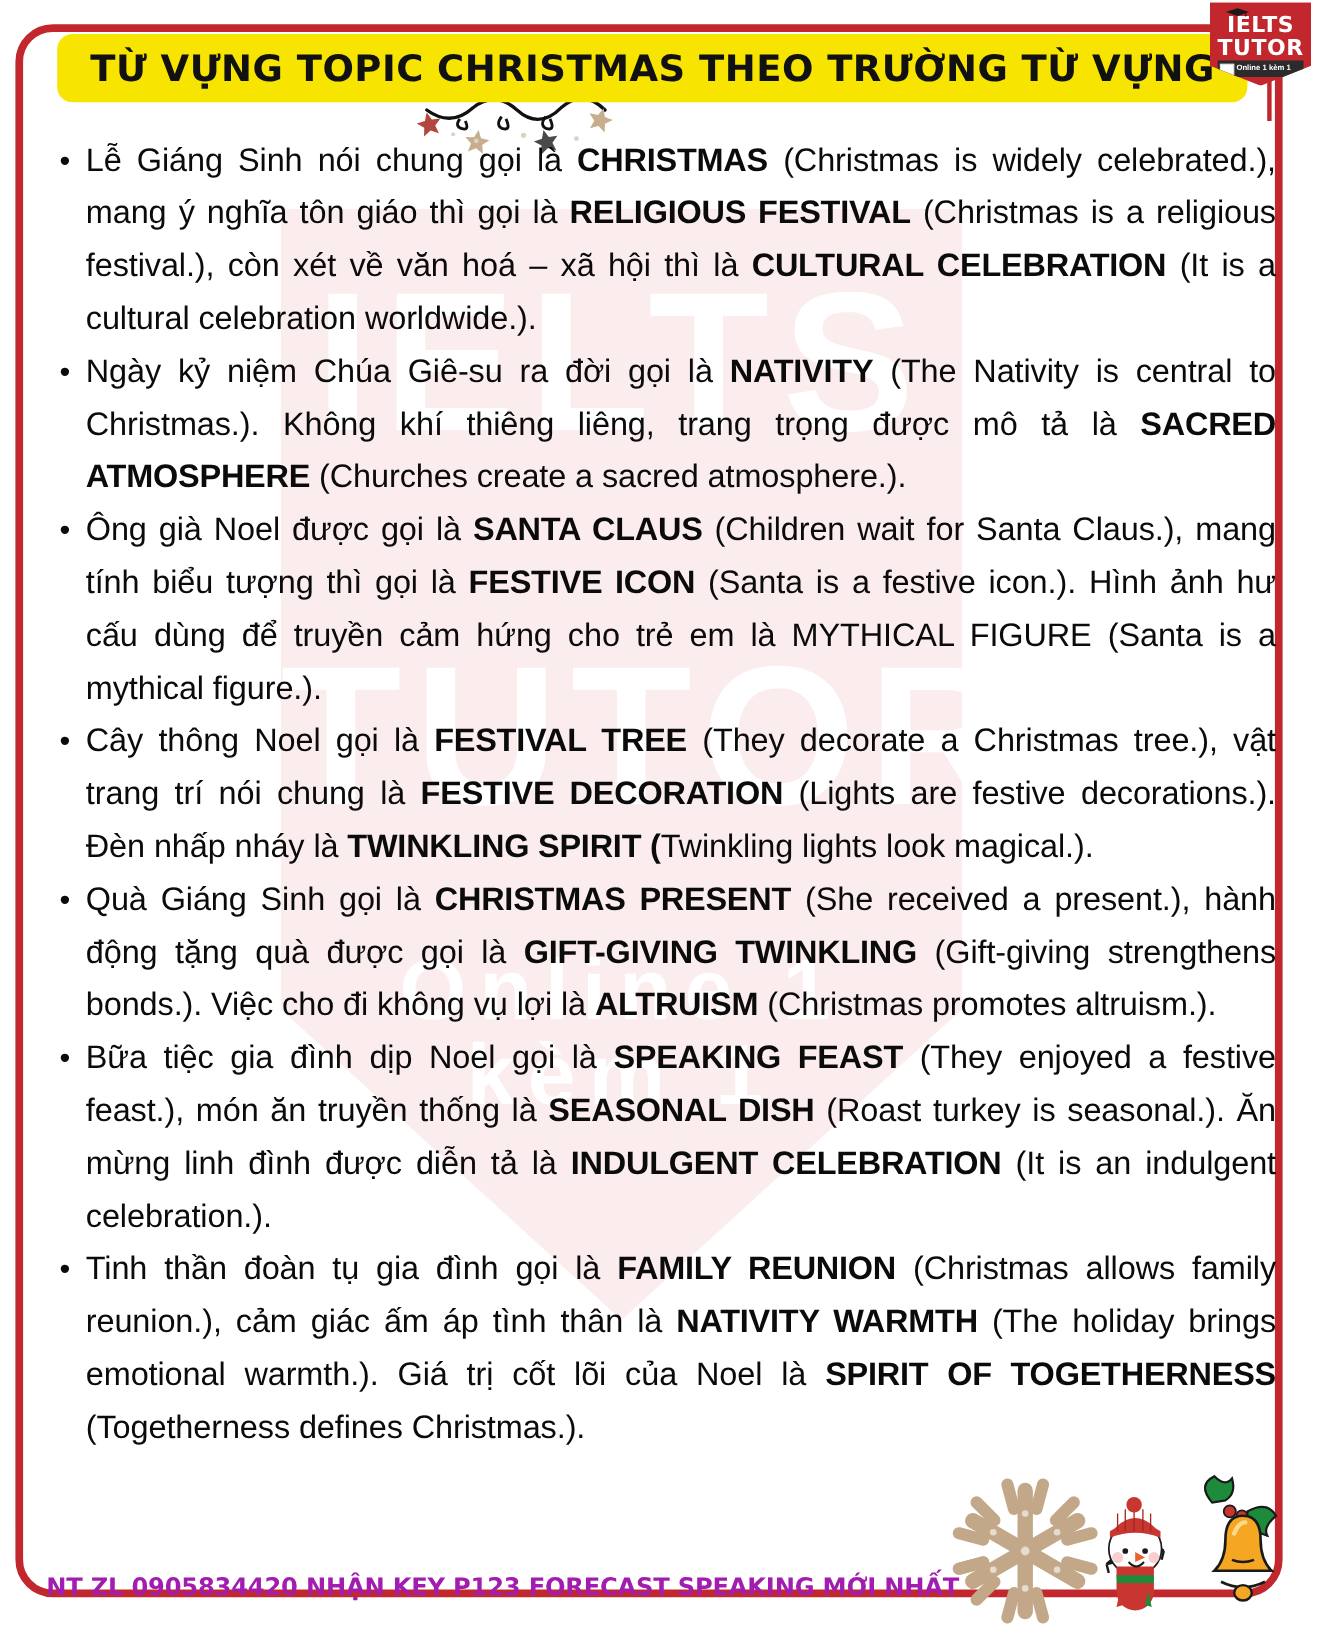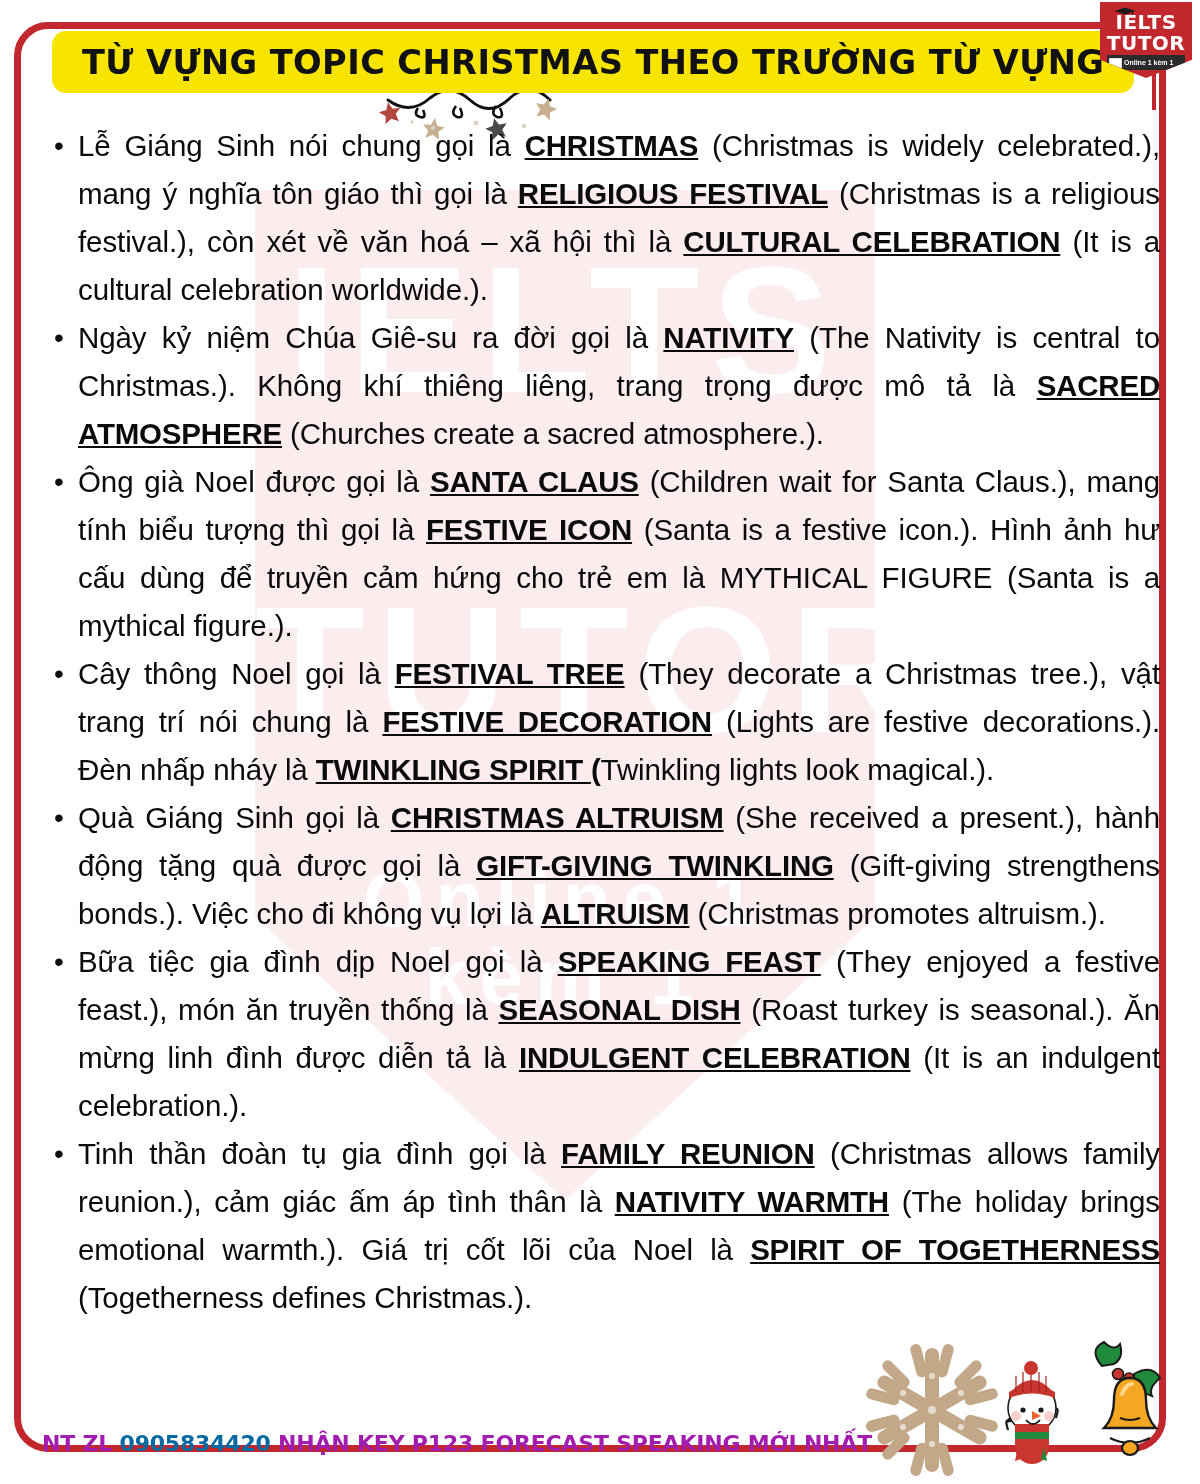--- a/index.html
+++ b/index.html
@@ -199,37 +199,36 @@
     position: absolute;
     left: 12px;
     top: 0;
     font-size: 28px;
     line-height: 48px;
     color: #0B0B0B;
   }
   ul.bullets > li b {
     font-weight: 700;
     letter-spacing: -0.2px;
-    text-decoration: underline;
   }
 
   
   #footer {
     position: absolute;
     left: 42px;
     bottom: 28px;
     z-index: 7;
     font-family: "DejaVu Sans", sans-serif;
     font-weight: 700;
     font-size: 22px;
     letter-spacing: -0.2px;
     white-space: nowrap;
   }
   #footer .f-red { color: #a21caf; }
-  #footer .f-black { color: #0369a1; }
+  #footer .f-black { color: #a21caf; }
 
   
   #deco-bottom {
     position: absolute;
     right: 10px;
     bottom: 6px;
     width: 330px;
     height: 160px;
     z-index: 6;
     pointer-events: none;
@@ -281,21 +280,21 @@
   <circle cx="146" cy="40" r="2.2" fill="#DCD2C4"></circle>
   <circle cx="34" cy="36" r="1.8" fill="#DCD2C4"></circle>
 </svg>
 
 <div id="content">
   <ul class="bullets">
     <li>Lễ Giáng Sinh nói chung gọi là <b>CHRISTMAS</b> (Christmas is widely celebrated.), mang ý nghĩa tôn giáo thì gọi là <b>RELIGIOUS FESTIVAL</b> (Christmas is a religious festival.), còn xét về văn hoá – xã hội thì là <b>CULTURAL CELEBRATION</b> (It is a cultural celebration worldwide.).</li>
     <li>Ngày kỷ niệm Chúa Giê-su ra đời gọi là <b>NATIVITY</b> (The Nativity is central to Christmas.). Không khí thiêng liêng, trang trọng được mô tả là <b>SACRED ATMOSPHERE</b> (Churches create a sacred atmosphere.).</li>
     <li>Ông già Noel được gọi là <b>SANTA CLAUS</b> (Children wait for Santa Claus.), mang tính biểu tượng thì gọi là <b>FESTIVE ICON</b> (Santa is a festive icon.). Hình ảnh hư cấu dùng để truyền cảm hứng cho trẻ em là MYTHICAL FIGURE (Santa is a mythical figure.).</li>
     <li>Cây thông Noel gọi là <b>FESTIVAL TREE</b> (They decorate a Christmas tree.), vật trang trí nói chung là <b>FESTIVE DECORATION</b> (Lights are festive decorations.). Đèn nhấp nháy là <b>TWINKLING SPIRIT (</b>Twinkling lights look magical.).</li>
-    <li>Quà Giáng Sinh gọi là <b>CHRISTMAS ALTRUISM</b> (She received a present.), hành động tặng quà được gọi là <b>GIFT-GIVING TWINKLING</b> (Gift-giving strengthens bonds.). Việc cho đi không vụ lợi là <b>ALTRUISM</b> (Christmas promotes altruism.).</li>
+    <li>Quà Giáng Sinh gọi là <b>CHRISTMAS PRESENT</b> (She received a present.), hành động tặng quà được gọi là <b>GIFT-GIVING TWINKLING</b> (Gift-giving strengthens bonds.). Việc cho đi không vụ lợi là <b>ALTRUISM</b> (Christmas promotes altruism.).</li>
     <li>Bữa tiệc gia đình dịp Noel gọi là <b>SPEAKING FEAST</b> (They enjoyed a festive feast.), món ăn truyền thống là <b>SEASONAL DISH</b> (Roast turkey is seasonal.). Ăn mừng linh đình được diễn tả là <b>INDULGENT CELEBRATION</b> (It is an indulgent celebration.).</li>
     <li>Tinh thần đoàn tụ gia đình gọi là <b>FAMILY REUNION</b> (Christmas allows family reunion.), cảm giác ấm áp tình thân là <b>NATIVITY WARMTH</b> (The holiday brings emotional warmth.). Giá trị cốt lõi của Noel là <b>SPIRIT OF TOGETHERNESS</b> (Togetherness defines Christmas.).</li>
   </ul>
 </div>
 
 <svg id="deco-bottom" viewBox="0 0 330 160">
 
   <g transform="translate(72,92)" fill="#C2A888">
     <g>
       <rect x="-7" y="-62" width="14" height="124" rx="7"></rect>

